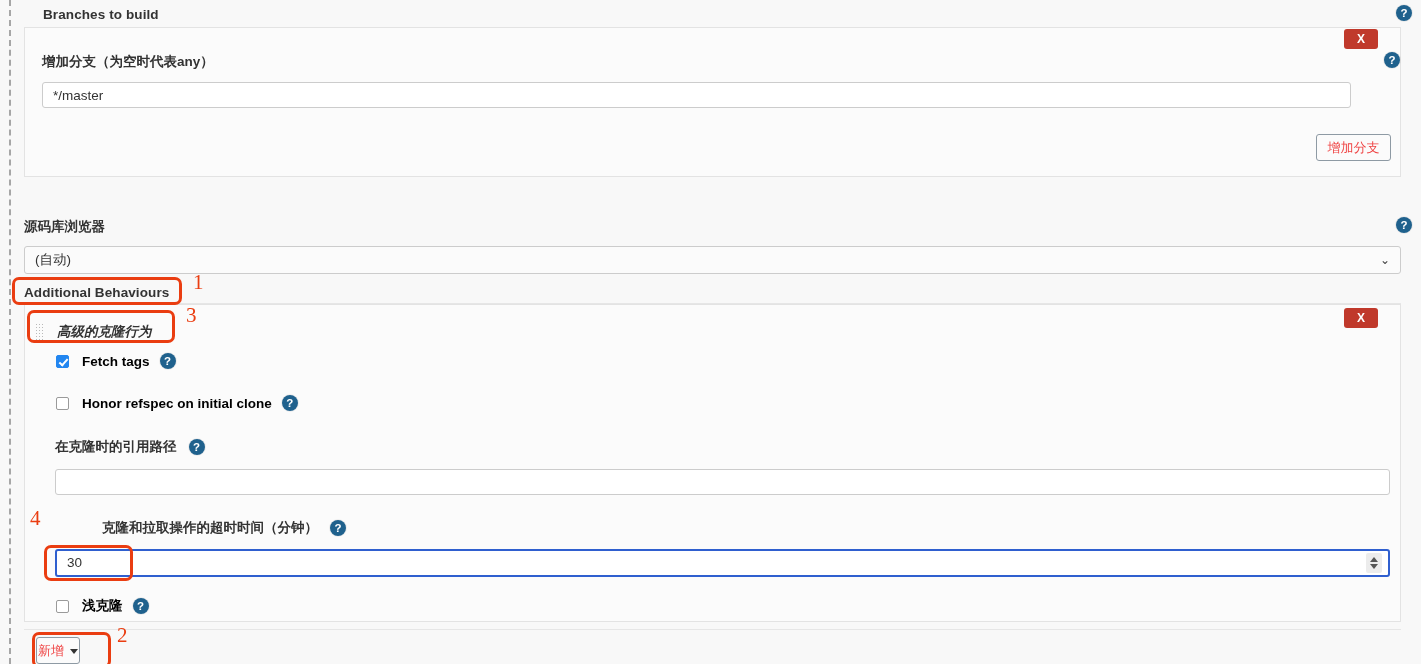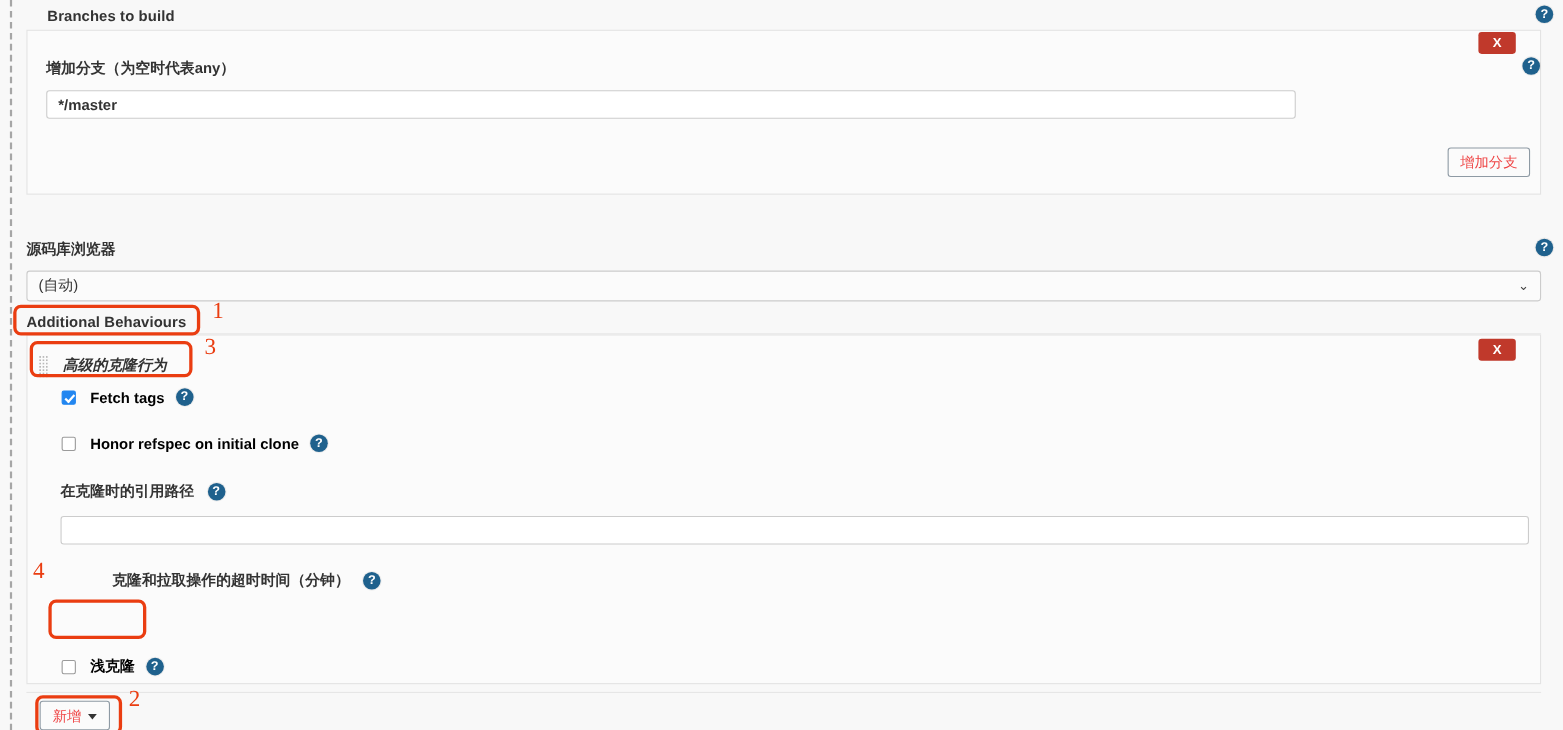--- a/index.html
+++ b/index.html
@@ -219,21 +219,21 @@
     <div class="section-label" style="position:absolute;left:2px;top:7px;padding-left:19px;">Branches to build</div>
     <div class="help" style="position:absolute;left:1374px;top:5px;">?</div>
 
     <div class="panel" style="left:2px;top:27px;width:1377px;height:150px;"></div>
 
     <div class="xbtn" style="left:1322px;top:29px;">X</div>
 
     <div class="cn" style="position:absolute;left:20px;top:53px;font-size:13.5px;">增加分支（为空时代表any）</div>
     <div class="help" style="position:absolute;left:1362px;top:52px;">?</div>
 
-    <div class="txtinput" style="left:20px;top:82px;width:1136px;height:26px;font-weight:bold;">*/master</div>
+    <div class="txtinput" style="left:20px;top:82px;width:1309px;height:26px;">*/master</div>
 
     <div class="btn" style="left:1294px;top:134px;width:75px;height:27px;line-height:25px;">增加分支</div>
 
     <div class="cn" style="position:absolute;left:2px;top:218px;font-size:13.5px;">源码库浏览器</div>
     <div class="help" style="position:absolute;left:1374px;top:217px;">?</div>
 
     <div class="select" style="left:2px;top:246px;width:1377px;height:28px;">
       <span>(自动)</span>
       <span class="chev">⌄</span>
     </div>
@@ -267,29 +267,36 @@
       <span class="cn" style="font-size:13.5px;">在克隆时的引用路径</span>
       <span class="help" style="margin-left:12px;">?</span>
     </div>
     <div class="txtinput" style="left:33px;top:469px;width:1335px;height:26px;"></div>
 
     <div style="position:absolute;left:33px;top:519px;display:flex;align-items:center;">
       <span class="cn" style="font-size:13.5px;margin-left:47px;">克隆和拉取操作的超时时间（分钟）</span>
       <span class="help" style="margin-left:12px;">?</span>
     </div>
 
+    <div class="txtinput" style="left:33px;top:549px;width:1335px;height:28px;border:2px solid #2f5fcf;line-height:24px;">
+      <span>30</span>
+      <span class="spin">
+        <i class="up"></i>
+        <i class="dn"></i>
+      </span>
+    </div>
 
     <div class="cbrow" style="left:34px;top:597px;">
       <span class="cbox"></span>
       <span class="cblabel">浅克隆</span>
       <span class="help">?</span>
     </div>
 
     <div class="hr" style="left:2px;top:629px;width:1377px;"></div>
-    <div class="btn" style="left:14px;top:637px;width:64px;height:27px;line-height:25px;">
+    <div class="btn" style="left:14px;top:637px;width:44px;height:27px;line-height:25px;">
       <span>新增</span><span class="caret-dn"></span>
     </div>
 
   </div>
 
   <div class="anno" style="left:12px;top:277px;width:170px;height:28px;"></div>
   <div class="annonum" style="left:193px;top:272px;">1</div>
 
   <div class="anno" style="left:27px;top:310px;width:148px;height:33px;"></div>
   <div class="annonum" style="left:186px;top:305px;">3</div>

